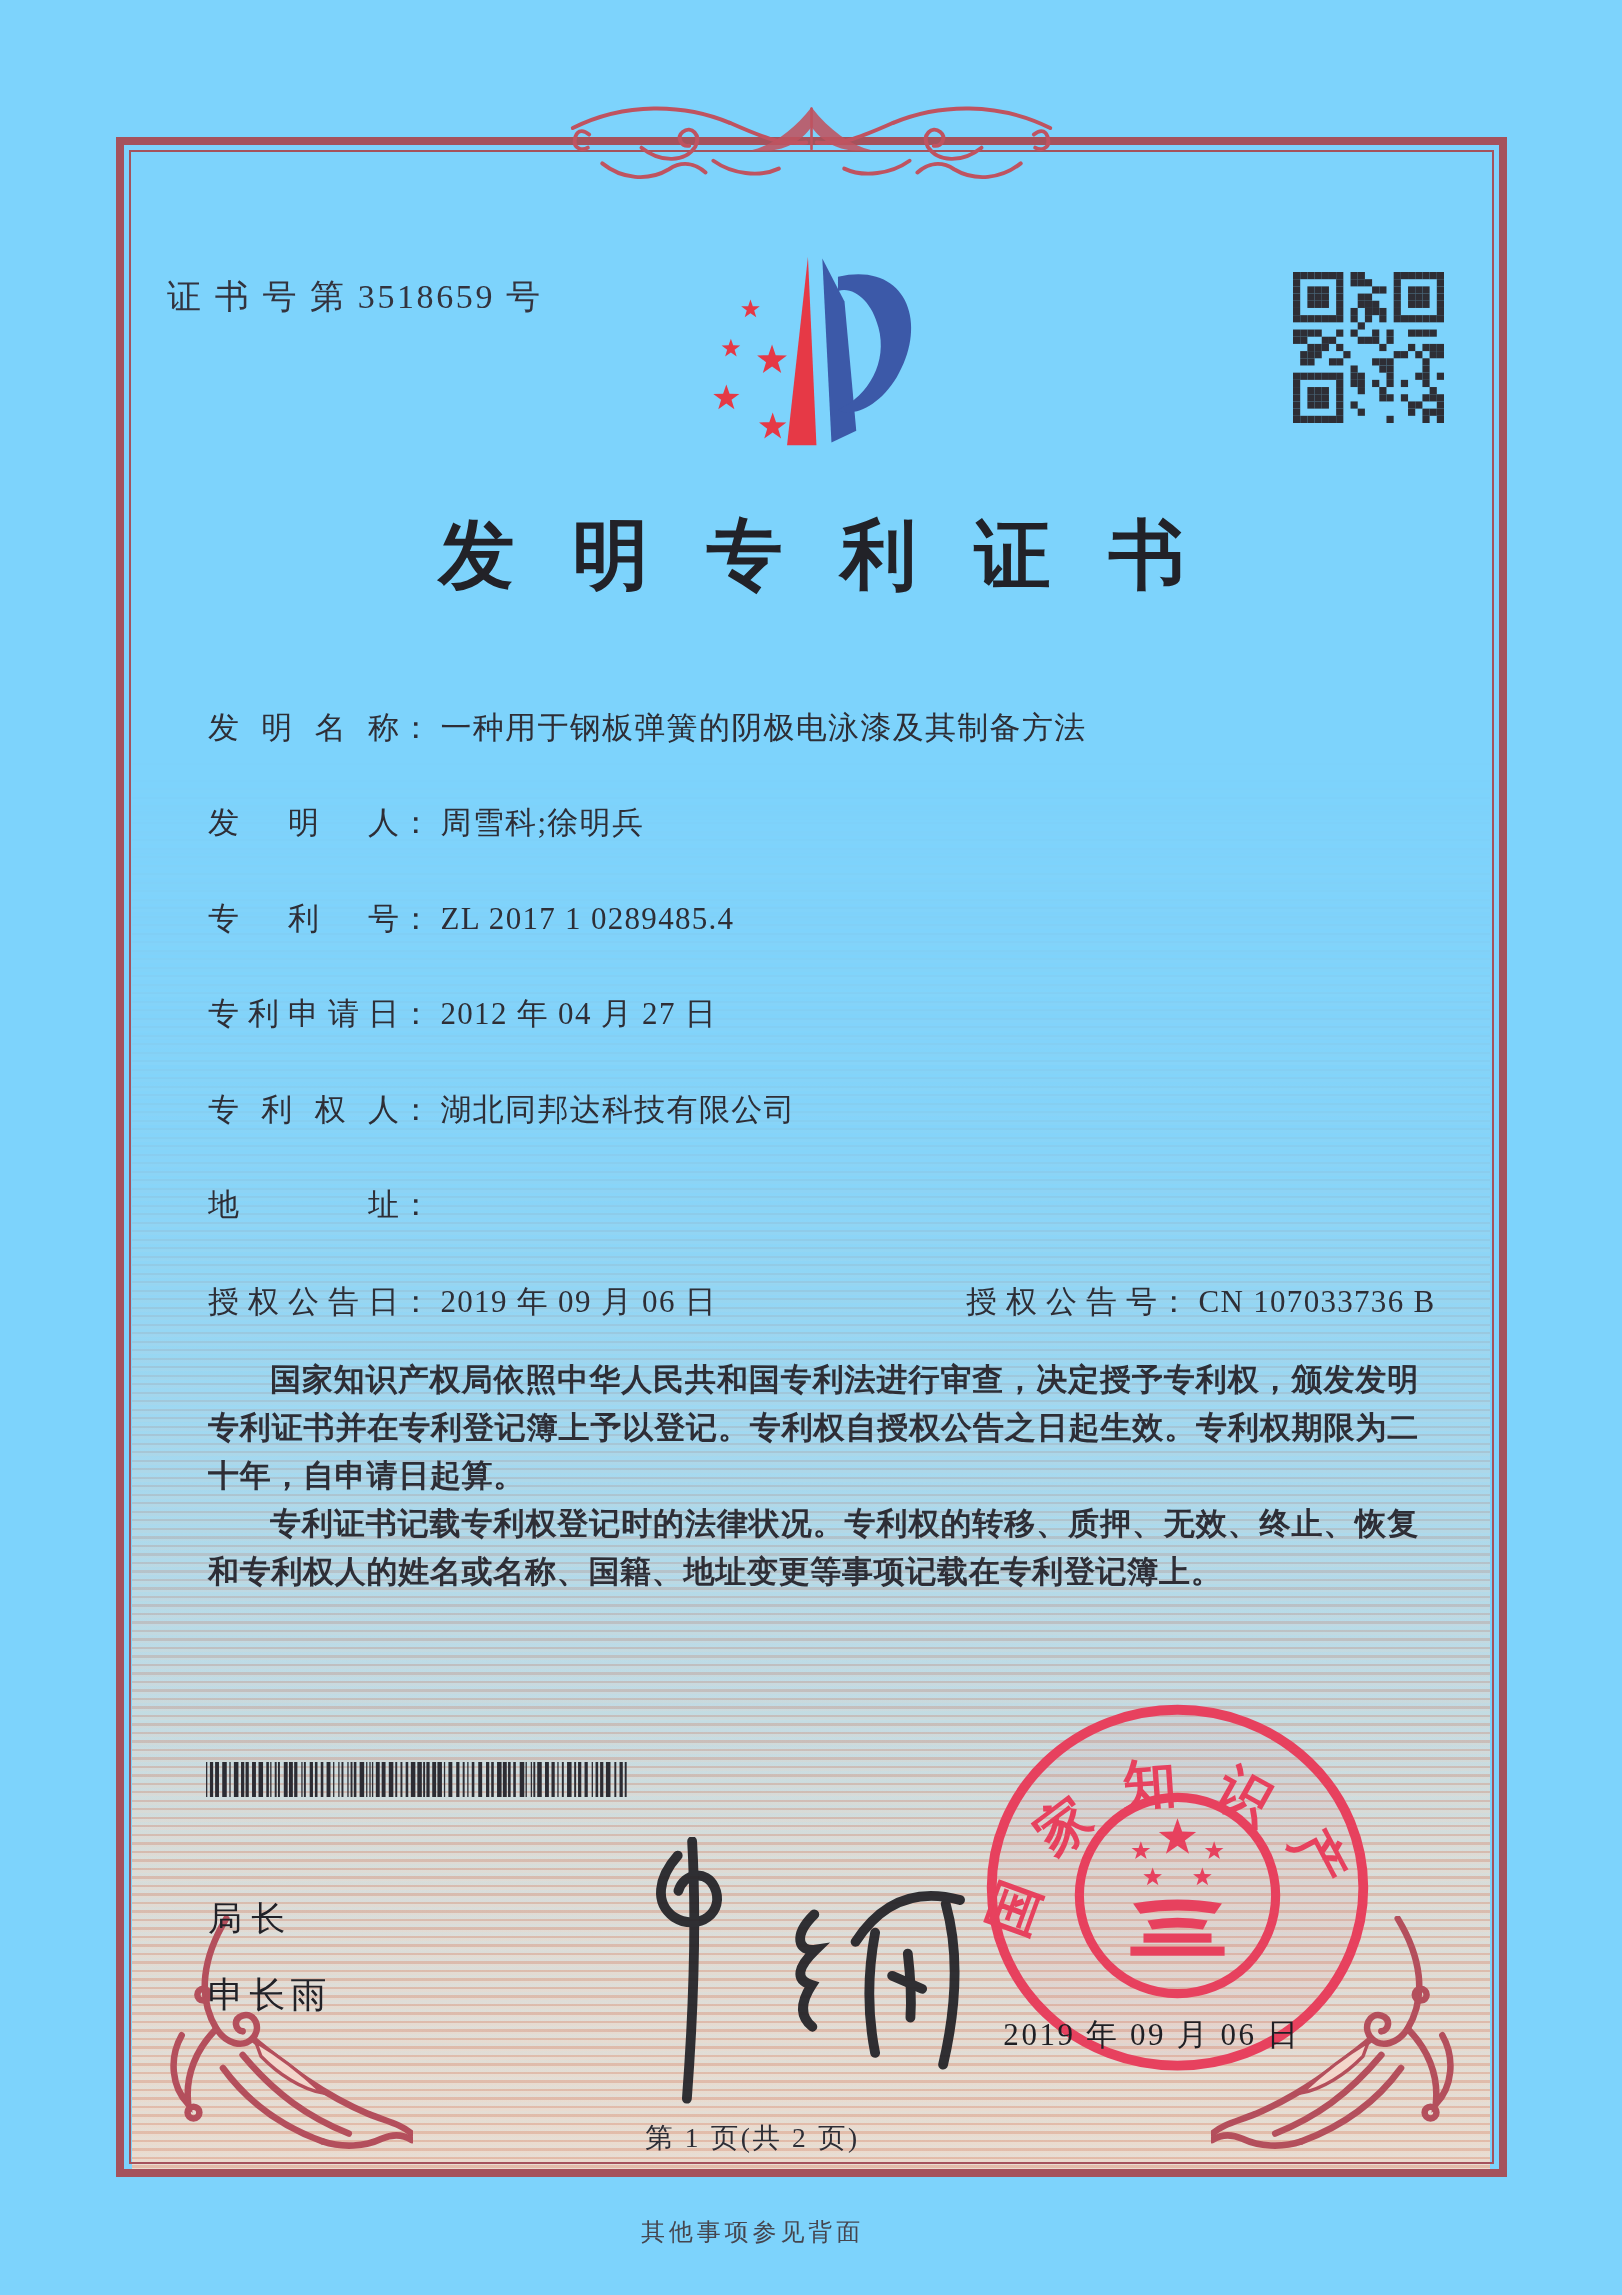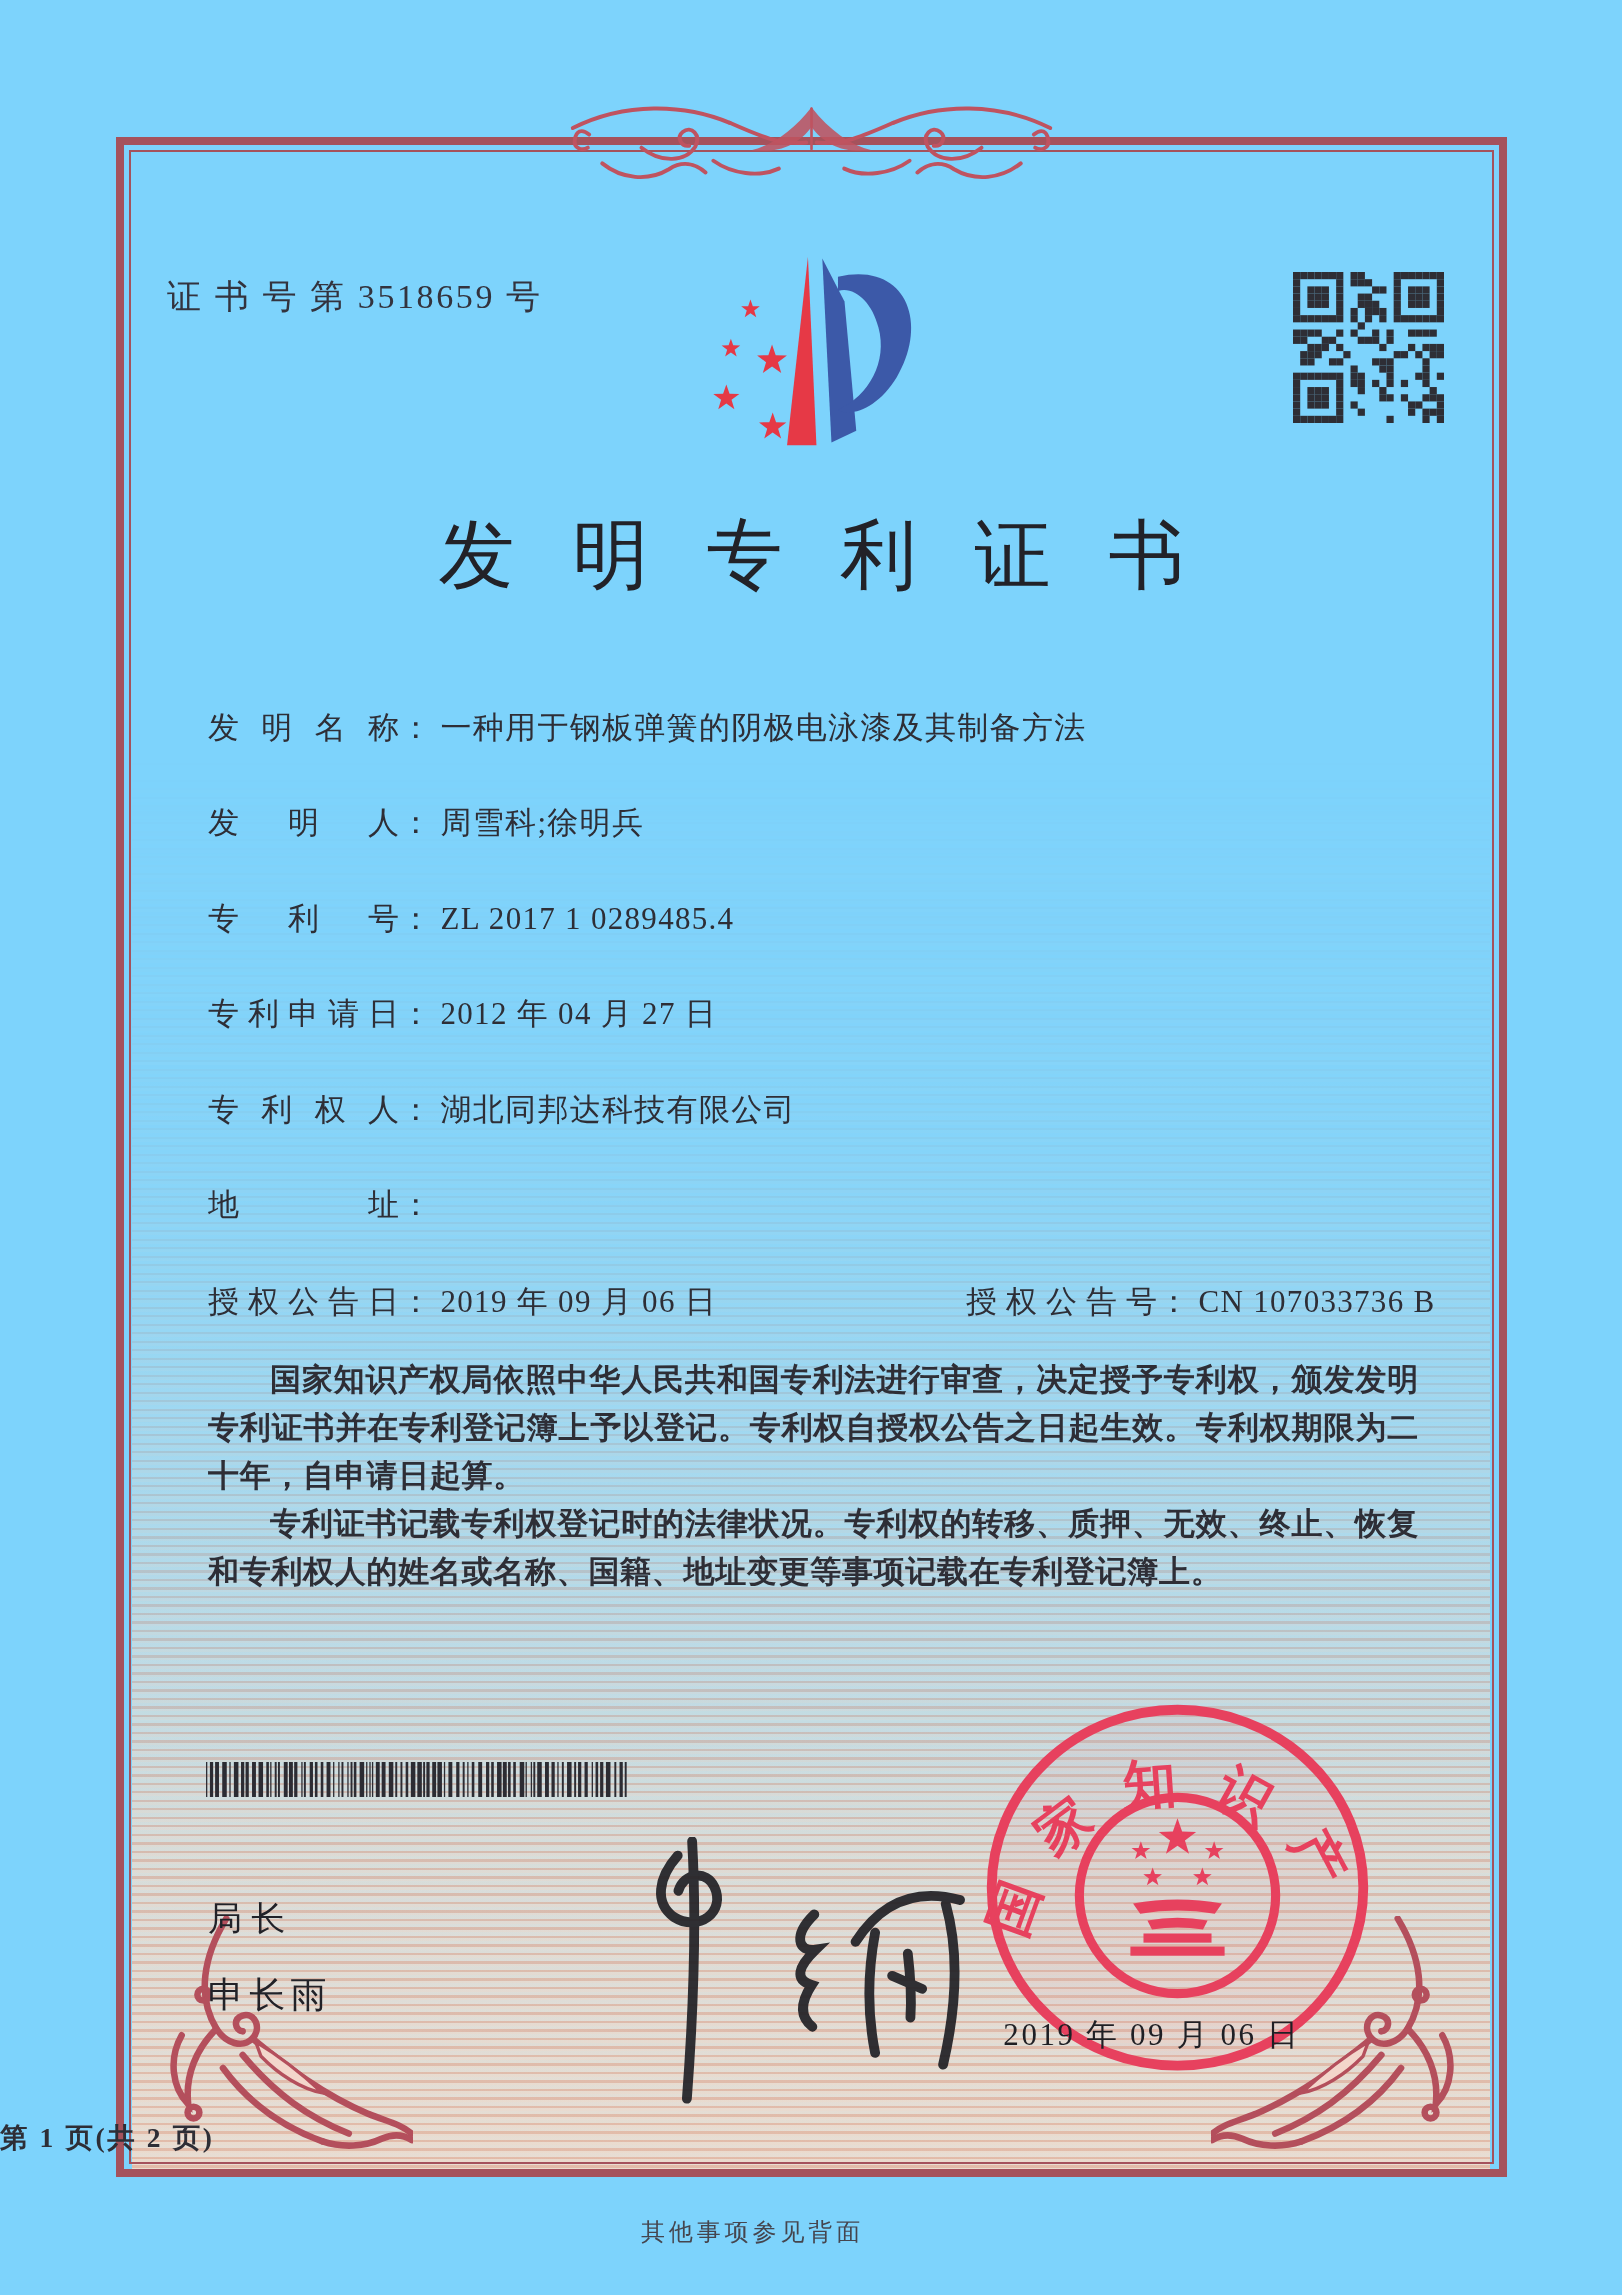--- a/index.html
+++ b/index.html
@@ -37,21 +37,21 @@
 
   .orn{position:absolute;z-index:2;pointer-events:none;}
 
   
   #cert-number{
     position:absolute;left:167px;top:274px;z-index:3;
     font-size:34px;color:#33333e;letter-spacing:2.6px;
   }
   #title{
     position:absolute;left:0;top:505px;width:1623px;z-index:3;
-    text-align:center;font-size:76px;font-weight:400;color:#222228;
+    text-align:center;font-size:76px;font-weight:700;color:#222228;
     letter-spacing:58px;text-indent:58px;
   }
   .row{
     position:absolute;left:208px;z-index:3;display:flex;align-items:baseline;
     font-size:31px;color:#2e2e36;
   }
   .flabel{display:inline-flex;justify-content:space-between;width:191px;}
   .colon{margin-left:1.3px;}
   .fvalue{margin-left:9.2px;letter-spacing:1.3px;white-space:nowrap;}
   .pair2{margin-left:249px;}
@@ -73,21 +73,21 @@
     font-size:36px;color:#222228;letter-spacing:5.2px;
   }
   #signature{position:absolute;left:615px;top:1837px;z-index:4;}
   #seal{position:absolute;left:976px;top:1699px;z-index:4;}
   #seal-date{
     position:absolute;left:949px;top:2014px;width:406px;z-index:5;
     text-align:center;font-size:31px;color:#1f1f24;letter-spacing:2.6px;
   }
   #page-info{
     position:absolute;left:0;top:2120px;width:1505px;z-index:3;
-    text-align:left;font-size:27.5px;color:#2e2e36;letter-spacing:2.6px;font-weight:bold;
+    text-align:center;font-size:27.5px;color:#2e2e36;letter-spacing:2.6px;
   }
   #back-note{
     position:absolute;left:0;top:2216px;width:1505px;z-index:3;
     text-align:center;font-size:24px;color:#45454e;letter-spacing:3.9px;
   }
 </style>
 </head>
 <body>
 
 <svg width="0" height="0" style="position:absolute" aria-hidden="true">

